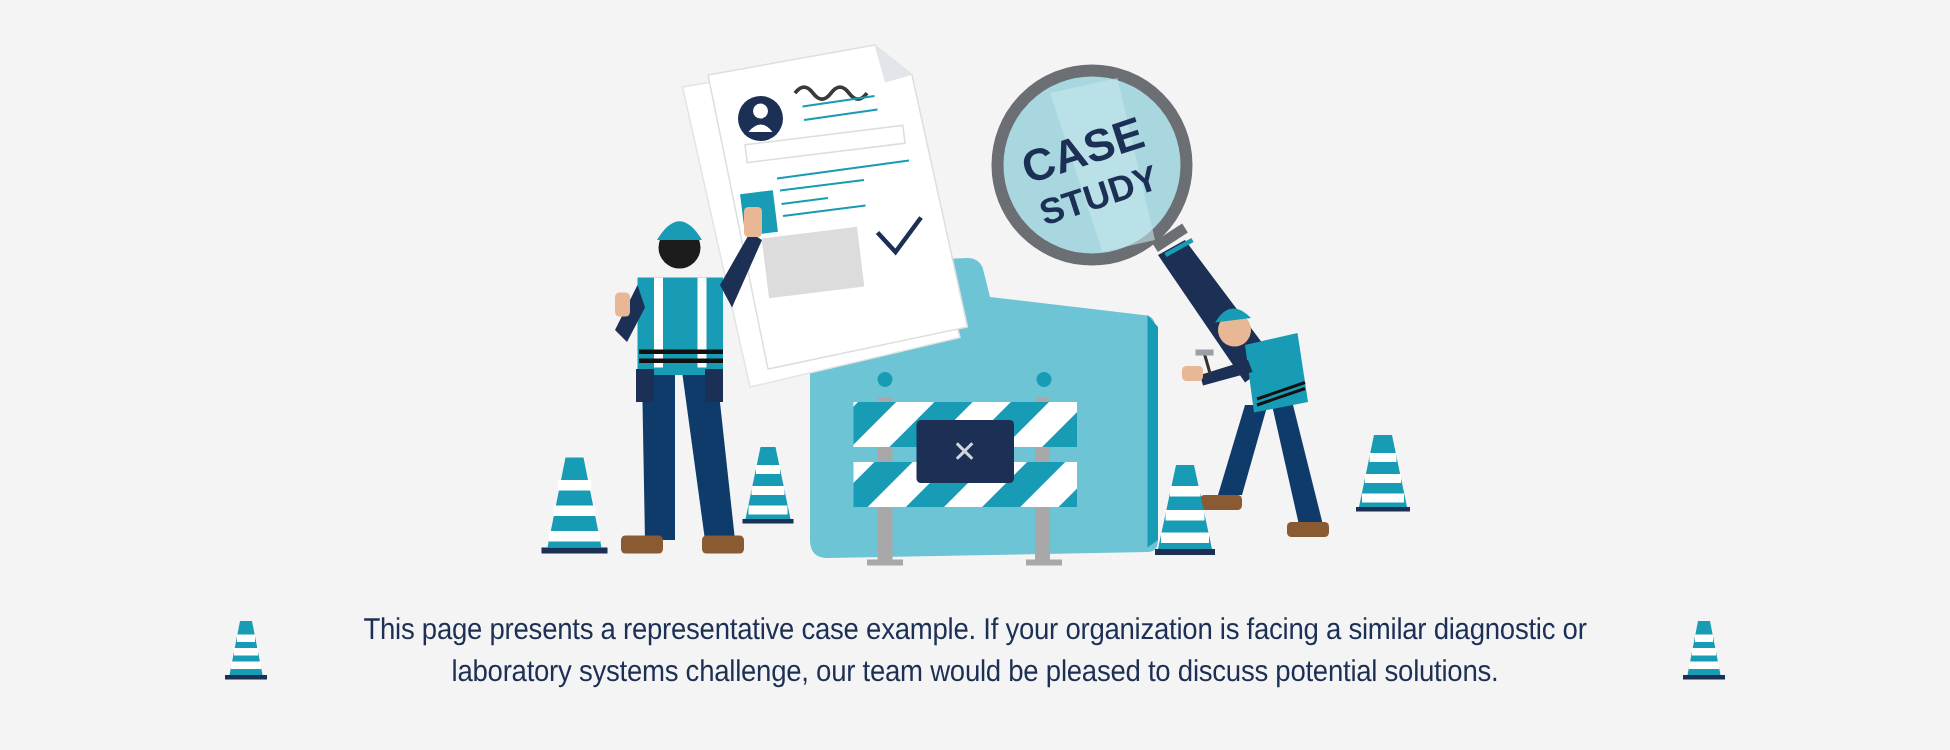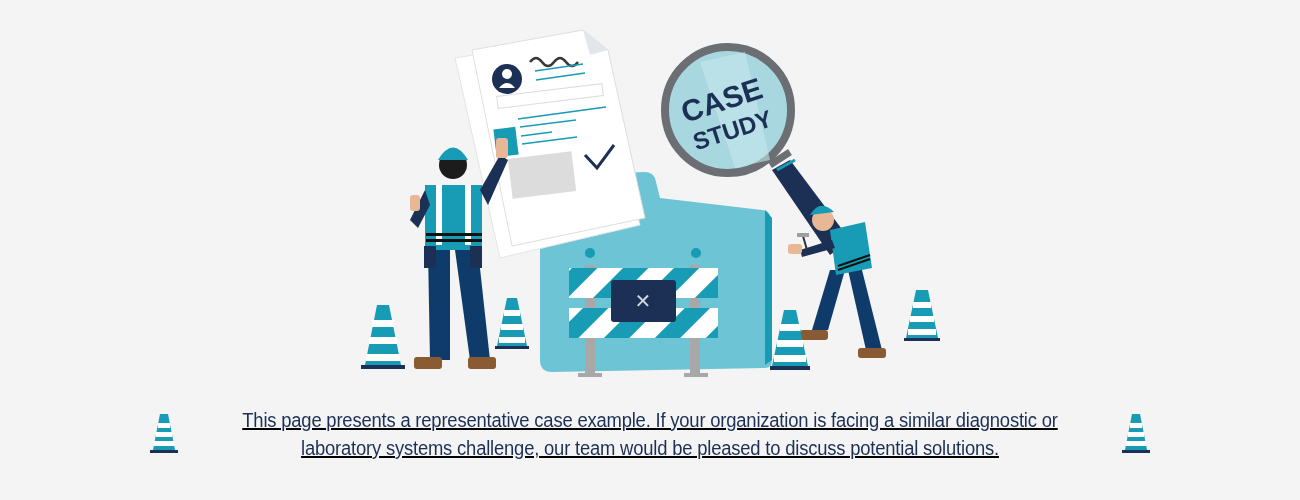--- a/index.html
+++ b/index.html
@@ -5,21 +5,21 @@
   html, body { margin: 0; padding: 0; }
   body {
     width: 1300px; height: 500px; overflow: hidden;
     background: #f4f4f4;
     font-family: "Liberation Sans", "DejaVu Sans", sans-serif;
     position: relative;
   }
   .illustration { position: absolute; left: 0; top: 0; width: 1300px; height: 400px; }
   .footer {
     position: absolute; left: 150px; top: 404px; width: 1000px; height: 60px;
-    display: flex; align-items: center; justify-content: space-between; text-decoration: underline;
+    display: flex; align-items: center; justify-content: space-between;
   }
   .footer-cone { width: 28px; height: 44px; }
   .footer-text {
     flex: 1; text-align: center; color: #1c2f55;
     font-size: 20px; line-height: 28px; letter-spacing: -0.2px;
     font-family: "Liberation Sans", sans-serif;
     transform: scaleX(0.92);
   }
 </style>
 </head>

